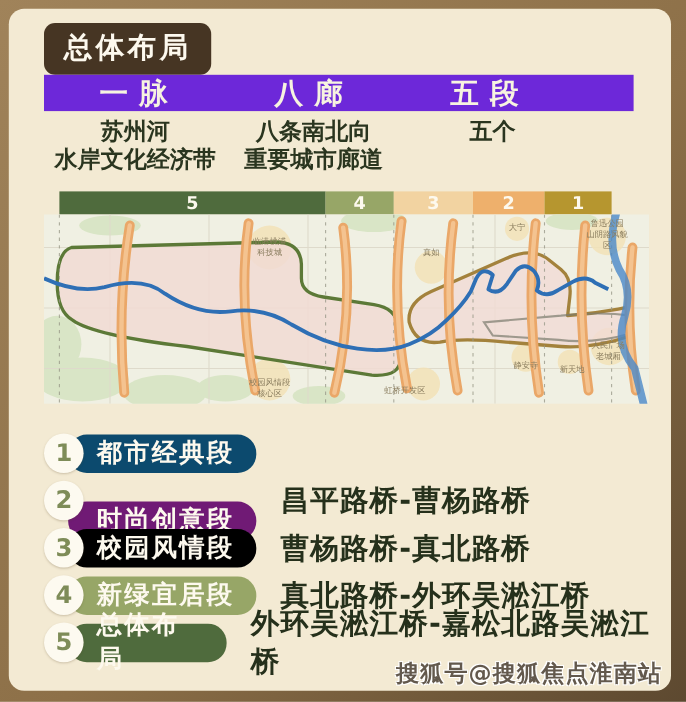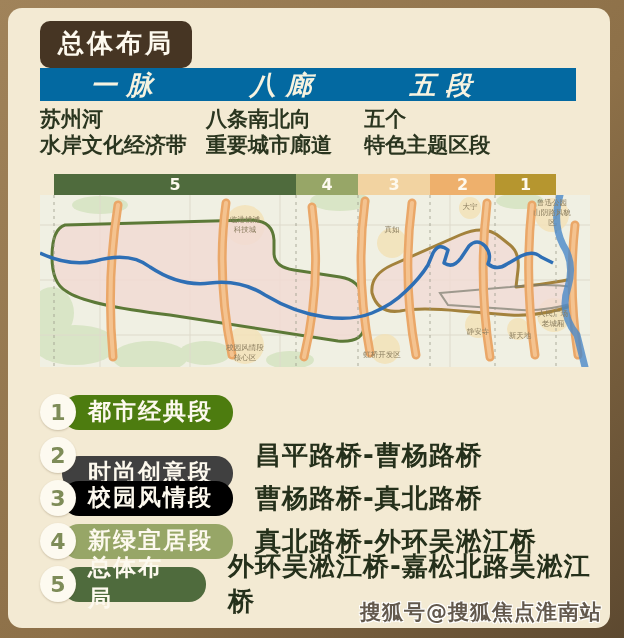--- a/index.html
+++ b/index.html
@@ -15,35 +15,34 @@
   
   .badge{
     position:absolute;left:32px;top:13px;
     background:#463523;color:#fdf9ee;
     font-size:26px;font-weight:bold;letter-spacing:3px;
     padding:5px 18px 7px 18px;border-radius:10px;
   }
   
   .hdr-bar{
     position:absolute;left:32px;top:60px;width:536px;height:33px;
-    background:#0369a1;display:grid;grid-template-columns:30.4% 29% 30.6% 10%;
+    background:#6d28d9;display:grid;grid-template-columns:30.4% 29% 30.6% 10%;
     align-items:center;
-    font-style:italic;
   }
   .hdr-cell{
     color:#f7f3e0;font-size:26px;font-weight:bold;text-align:center;
     letter-spacing:10px;text-indent:10px;
   }
   
   .desc-row{
     position:absolute;left:32px;top:99px;width:546px;
     display:grid;grid-template-columns:30.4% 29% 30.6% 10%;
   }
   .desc-cell{
-    color:#2a351f;font-size:21px;font-weight:bold;line-height:1.22;
+    color:#2a351f;font-size:21px;font-weight:bold;text-align:center;line-height:1.22;
   }
   
   .map-block{position:absolute;left:32px;top:166px;width:550px;}
   .seg-bar{margin-left:14px;width:502px;height:21px;display:flex;}
   .seg{
     display:flex;align-items:center;justify-content:center;
     color:#fdf9ee;font-size:16px;font-weight:bold;
   }
   .map-canvas{position:relative;width:550px;height:172px;background:#f0f0e3;}
   .map-canvas svg{position:absolute;left:0;top:0;}
@@ -96,21 +95,20 @@
     <div class="desc-cell">
       <div>苏州河</div>
       <div>水岸文化经济带</div>
     </div>
     <div class="desc-cell">
       <div>八条南北向</div>
       <div>重要城市廊道</div>
     </div>
     <div class="desc-cell">
       <div>五个</div>
-      <div>特色主题区段</div>
     </div>
     <div></div>
   </div>
 
   <div class="map-block">
     <div class="seg-bar">
       <div class="seg" style="width: 48.2%; background-color: rgb(79, 107, 61);">5</div>
       <div class="seg" style="width: 12.35%; background-color: rgb(151, 166, 103);">4</div>
       <div class="seg" style="width: 14.35%; background-color: rgb(242, 211, 161);">3</div>
       <div class="seg" style="width: 12.95%; background-color: rgb(238, 176, 108);">2</div>
@@ -195,32 +193,32 @@
       <span class="map-label" style="left:352px;top:35px">真如</span>
       <span class="map-label" style="left:430px;top:12px">大宁</span>
       <span class="map-label" style="left:512px;top:18px">鲁迅公园
 山阴路风貌区</span>
       <span class="map-label" style="left:438px;top:137px">静安寺</span>
       <span class="map-label" style="left:480px;top:141px">新天地</span>
       <span class="map-label" style="left:513px;top:124px">人民广场
 老城厢</span>
       <span class="map-label" style="left:205px;top:158px">校园风情段
 核心区</span>
-      <span class="map-label" style="left:342px;top:160px">虹桥开发区</span>
+      <span class="map-label" style="left:328px;top:160px">虹桥开发区</span>
     </div>
   </div>
 
   <div class="legend">
     <div class="legend-row">
       <div class="num-circle" style="color: rgb(126, 140, 88);">1</div>
-      <div class="name-pill" style="background-color: #4d7c0f;">都市经典段</div>
+      <div class="name-pill" style="background-color: #0c4a6e;">都市经典段</div>
     </div>
     <div class="legend-row">
       <div class="num-circle" style="color: rgb(126, 140, 88);">2</div>
-      <div class="name-pill" style="background-color: #404040; margin-top: 36px;">时尚创意段</div>
+      <div class="name-pill" style="background-color: #701a75; margin-top: 36px;">时尚创意段</div>
       <div class="range-text">昌平路桥-曹杨路桥</div>
     </div>
     <div class="legend-row">
       <div class="num-circle" style="color: rgb(126, 140, 88);">3</div>
       <div class="name-pill" style="background-color: #000000;">校园风情段</div>
       <div class="range-text">曹杨路桥-真北路桥</div>
     </div>
     <div class="legend-row">
       <div class="num-circle" style="color: rgb(126, 140, 88);">4</div>
       <div class="name-pill" style="background-color: rgb(151, 166, 103);">新绿宜居段</div>

